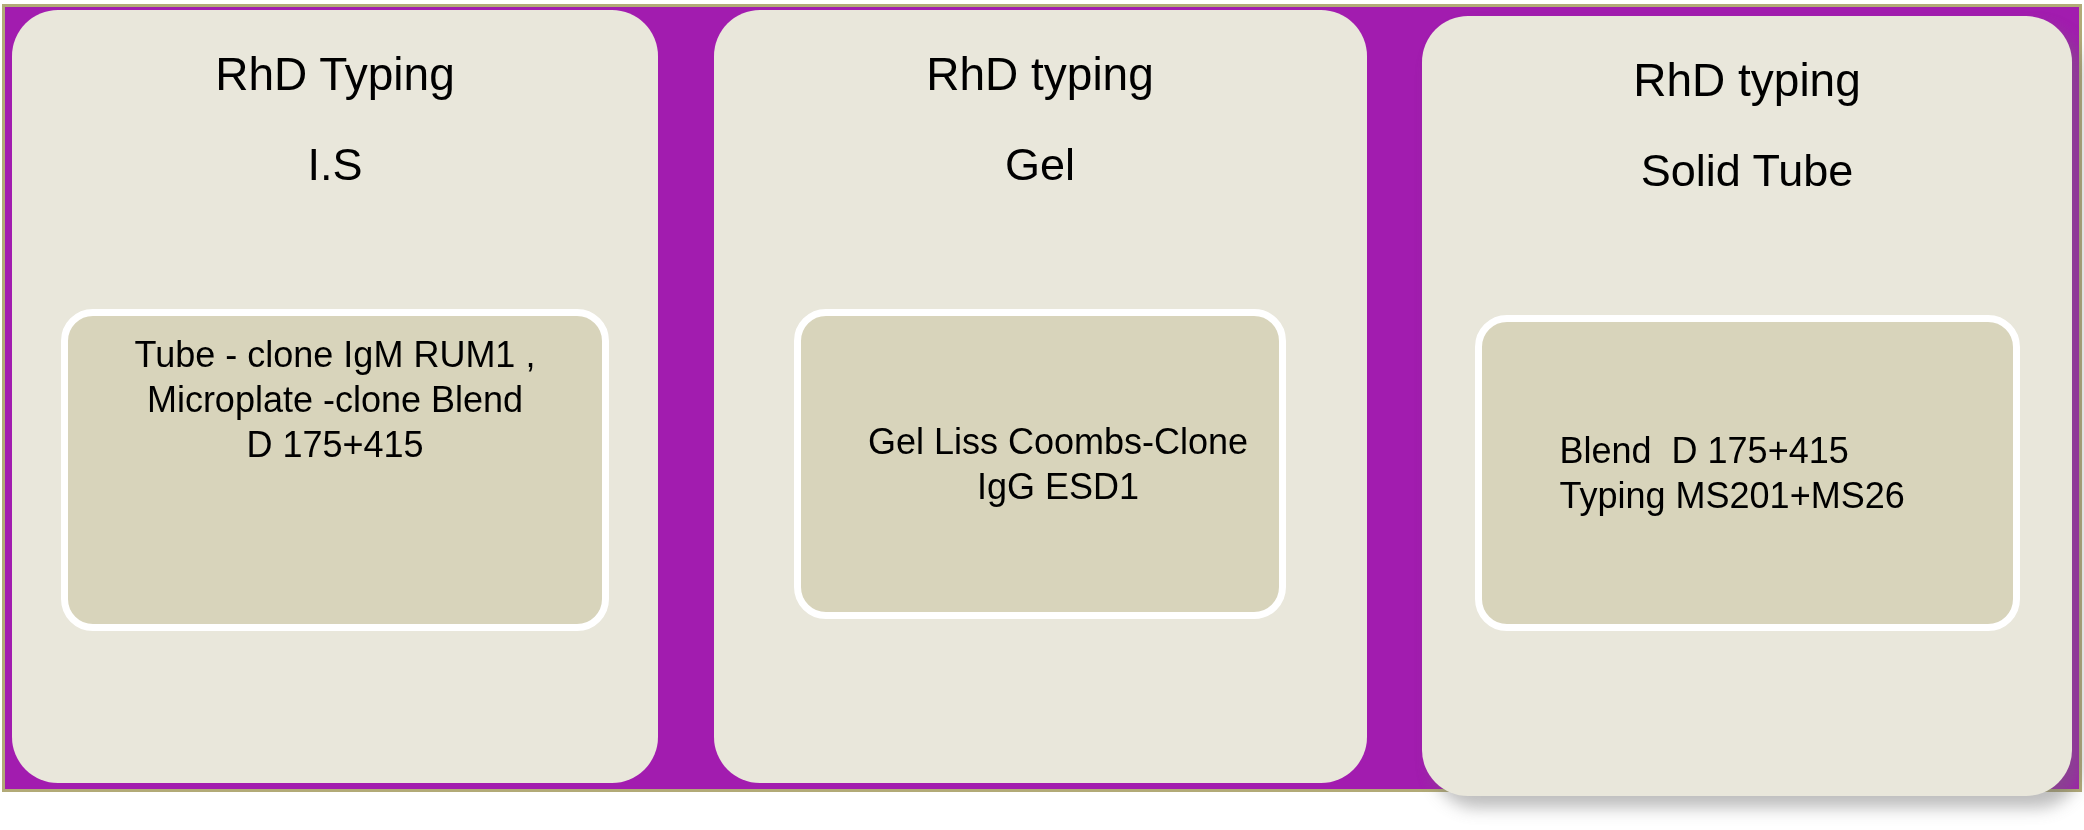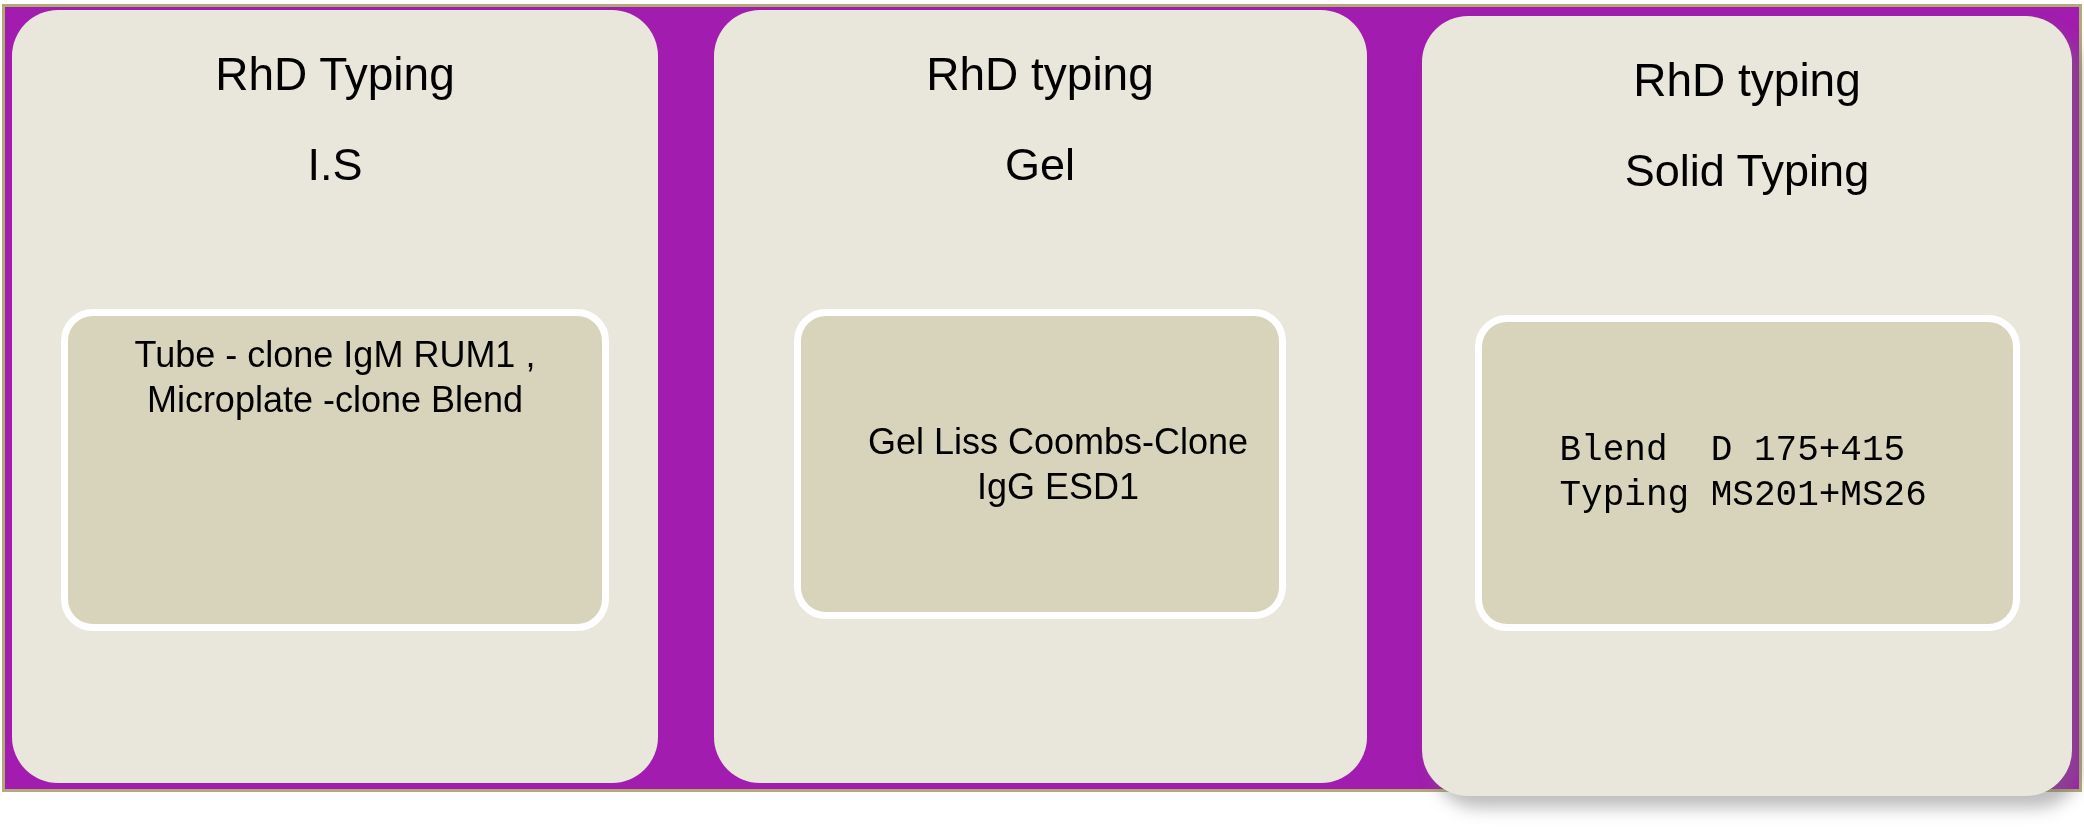--- a/index.html
+++ b/index.html
@@ -77,49 +77,49 @@
       text-align: center;
       padding-left: 36px;
     }
     .box-3 {
       width: 545px;
       height: 316px;
       justify-content: center;
       align-items: flex-start;
       padding-left: 78px;
       text-align: left;
-      font-family: Liberation Mono, monospace;
     }
     .line { white-space: pre-wrap; }
   </style>
 </head>
 <body>
 
 <div class="frame">
 
   <div class="panel panel-1">
     <div class="title">RhD Typing</div>
     <div class="subtitle">I.S</div>
     <div class="inner-box box-1">
       <div class="line">Tube - clone IgM RUM1 ,</div>
       <div class="line">Microplate -clone Blend</div>
+      <div class="line">D 175+415</div>
     </div>
   </div>
 
   <div class="panel panel-2">
     <div class="title">RhD typing</div>
     <div class="subtitle">Gel</div>
     <div class="inner-box box-2">
       <div class="line">Gel Liss Coombs-Clone</div>
       <div class="line">IgG ESD1</div>
     </div>
   </div>
 
   <div class="panel panel-3">
     <div class="title">RhD typing</div>
-    <div class="subtitle">Solid Typing</div>
+    <div class="subtitle">Solid Tube</div>
     <div class="inner-box box-3">
       <div class="line">Blend  D 175+415</div>
       <div class="line">Typing MS201+MS26</div>
     </div>
   </div>
 
 </div>
 
 </body></html>

